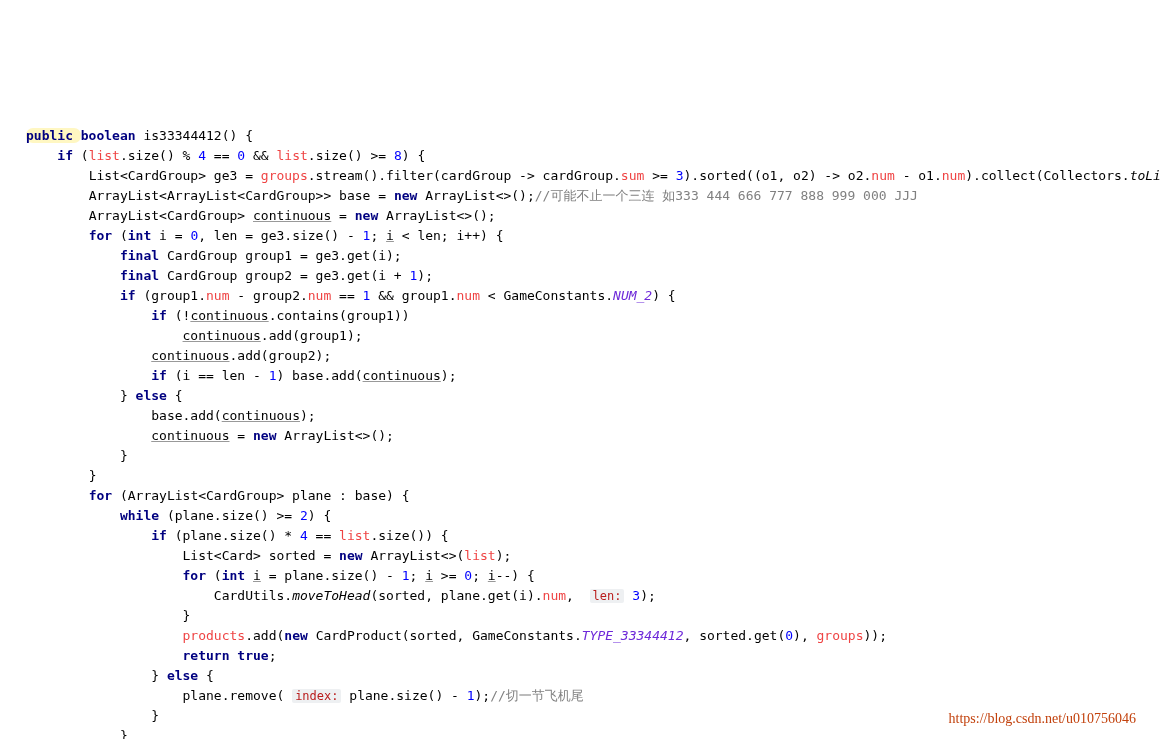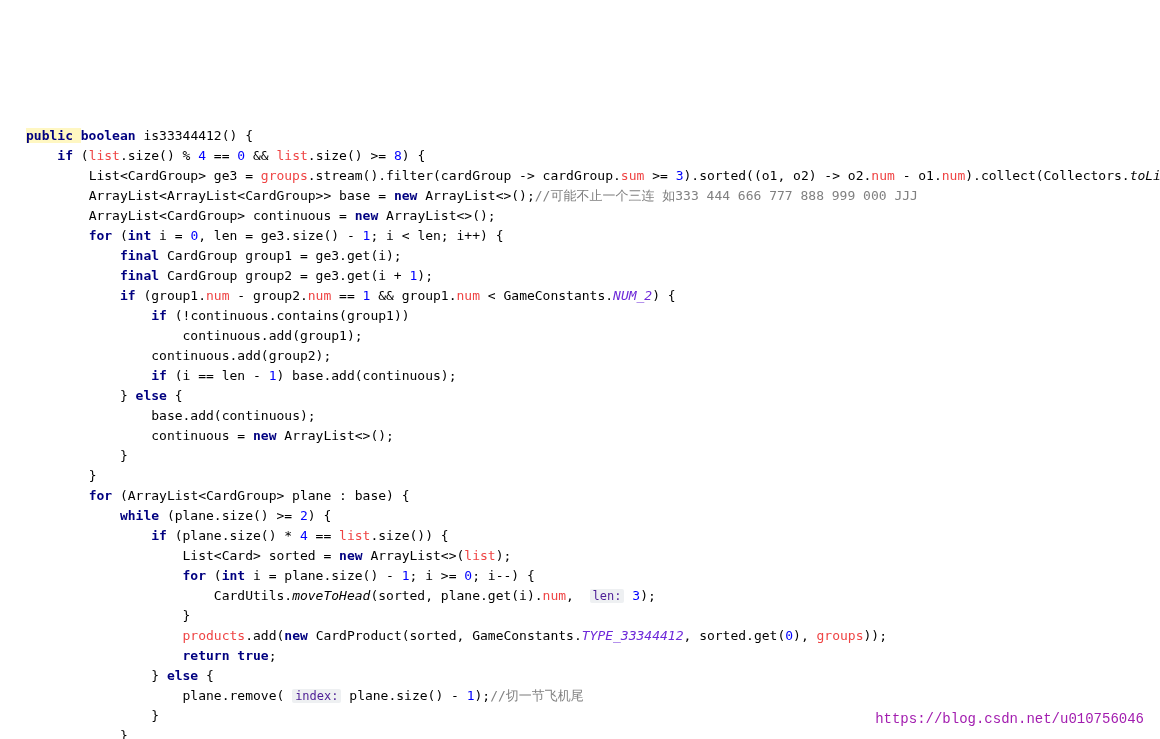--- a/index.html
+++ b/index.html
@@ -18,36 +18,36 @@
 }
 .code {
   padding-left: 14px;
 }
 .kw { color: #000080; font-weight: bold; }
 .num { color: #0000ff; }
 .cmt { color: #808080; }
 .fld-static { color: #6d28d9; font-style: italic; }
 .fld { color: #ef4444; }
 .method-static { color: #000000; font-style: italic; }
-.hl { background: #fff7c2; }
-.underline { text-decoration-color: #999; }
+.hl { background: #fff7c2; border-radius: 7px; }
+.underline { text-decoration: underline; text-decoration-color: #999; }
 .param-hint { 
   background: #eef0f2; 
-  color: #4c1d95; 
+  color: #b91c1c; 
   padding: 0 3px; 
   border-radius: 2px; 
   font-size: 12px;
   font-style: normal;
 }
 .watermark {
   position: fixed;
-  right: 16px;
+  right: 24px;
   bottom: 10px;
-  color: #a21caf;
-  font-family: Liberation Mono, monospace;
+  color: #c2410c;
+  font-family: Liberation Serif, serif;
   font-size: 14px;
   pointer-events: none;
 }
 </style>
 </head>
 <body>
 
 
 
 <div class="code-container">

